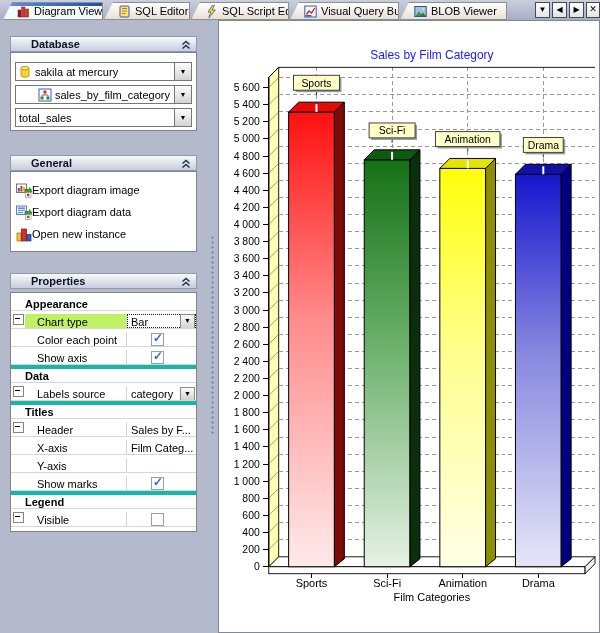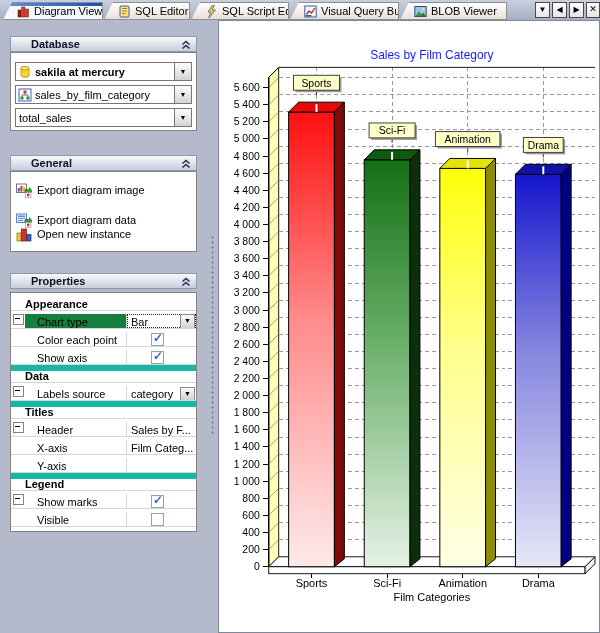--- a/index.html
+++ b/index.html
@@ -22,43 +22,43 @@
   
   .sec-header{position:absolute;left:10px;width:187px;height:16px;box-sizing:border-box;
        background:linear-gradient(#f8f9fb,#c6cddd);border:1px solid #9098ae;
        font-weight:bold;padding:1px 0 0 20px;color:#0c1220;}
   .chev{position:absolute;right:5px;top:3px;}
   .panel{position:absolute;left:10px;width:187px;background:#fff;border:1px solid #838383;
        box-sizing:border-box;}
   .combo{position:absolute;left:4px;width:177px;height:19px;border:1px solid #767676;
        background:#fff;display:flex;align-items:center;box-sizing:border-box;}
   .combo .clbl{flex:1;padding-left:3px;white-space:nowrap;overflow:hidden;}
-  .combo.bold .clbl{font-weight:bold;}
+  .combo.bold .clbl{font-weight:normal;}
   .combo .cicon{width:14px;height:14px;margin-left:2px;flex:none;}
   .cbtn{width:16px;align-self:stretch;border-left:1px solid #767676;flex:none;
        background:linear-gradient(#fdfdfd,#d3d3d3);display:flex;align-items:center;
        justify-content:center;font-size:7px;}
-  .g-item{position:absolute;left:5px;height:17px;display:flex;align-items:center;gap:5px;
+  .g-item{position:absolute;left:5px;height:17px;display:flex;align-items:center;
        white-space:nowrap;cursor:default;}
   .g-item .gicon{width:16px;height:16px;flex:none;}
   
   .pgrid{display:flex;flex-direction:column;}
   .prow{display:flex;height:18px;box-sizing:border-box;border-bottom:1px solid #d6d6d6;
        align-items:flex-end;}
-  .prow.cat{font-weight:bold;border-top:6px solid #14b8a6;}
+  .prow.cat{font-weight:bold;border-top:4px solid #14b8a6;}
   .prow.cat.first{border-top:none;}
   .gutter{width:14px;flex:none;position:relative;}
   .minusbox{position:absolute;left:2px;top:4px;width:9px;height:9px;border:1px solid #848484;
        background:#fff;}
   .minusbox::after{content:"";position:absolute;left:1px;top:3px;width:5px;height:1px;
        background:#000;}
   .catlbl{flex:1;padding-top:2px;}
   .pname{width:102px;flex:none;box-sizing:border-box;border-right:1px solid #d6d6d6;
        padding:2px 0 0 12px;white-space:nowrap;overflow:hidden;}
-  .prow.sel .pname{background:#15803d;}
+  .prow.sel .pname{background:#bef264;}
   .pval{flex:1;position:relative;padding:2px 8px 0 4px;box-sizing:border-box;
        white-space:nowrap;overflow:hidden;}
   .prow.sel .pval{outline:1px dotted #222;outline-offset:-1px;}
   .pval.center{display:flex;justify-content:center;padding-left:0;}
   .pdrop{position:absolute;right:1px;top:1px;width:15px;height:14px;box-sizing:border-box;
        background:linear-gradient(#fbfbfb,#d0d0d0);border:1px solid #8a8a8a;
        font-size:7px;text-align:center;line-height:12px;}
   .cb{width:13px;height:13px;border:1px solid #92a0b0;background:#fdfdfd;position:relative;
        box-sizing:border-box;}
   .cb.checked::after{content:"\2713";position:absolute;left:1px;top:-3px;font-size:12px;
@@ -135,21 +135,21 @@
     </div>
     <div class="panel" style="top:52px;height:79px;">
       <div class="combo bold" style="top:9px;">
         <svg class="cicon" viewBox="0 0 14 14">
           <path d="M3,3.2 v7.2 a4,1.8 0 0 0 8,0 v-7.2" fill="#ffd42a" stroke="#a98a00" stroke-width="0.8"></path>
           <ellipse cx="7" cy="3.2" rx="4" ry="1.8" fill="#ffe668" stroke="#a98a00" stroke-width="0.8"></ellipse>
         </svg>
         <span class="clbl">sakila at mercury</span>
         <span class="cbtn">▼</span>
       </div>
-      <div class="combo" style="top:32px;">
+      <div class="combo" style="top:32px;padding-left:20px;">
         <svg class="cicon" viewBox="0 0 14 14">
           <rect x="1" y="1" width="12" height="12" fill="#fff" stroke="#3a5fc0" stroke-width="1"></rect>
           <rect x="5.5" y="2.5" width="3" height="3" fill="#d03030"></rect>
           <rect x="2.5" y="8.5" width="3" height="3" fill="#2f8a2f"></rect>
           <rect x="8.5" y="8.5" width="3" height="3" fill="#2f8a2f"></rect>
           <polyline points="7,5.5 7,7 4,7 4,8.5" fill="none" stroke="#555" stroke-width="0.8"></polyline>
           <polyline points="7,7 10,7 10,8.5" fill="none" stroke="#555" stroke-width="0.8"></polyline>
         </svg>
         <span class="clbl">sales_by_film_category</span>
         <span class="cbtn">▼</span>
@@ -173,21 +173,21 @@
           <rect x="0.5" y="2" width="10" height="8.5" fill="#fff" stroke="#555" stroke-width="0.8"></rect>
           <rect x="1.8" y="6" width="2" height="3.6" fill="#3a5fc0"></rect>
           <rect x="4.4" y="4" width="2" height="5.6" fill="#d03030"></rect>
           <rect x="7" y="5" width="2" height="4.6" fill="#e8c020"></rect>
           <polygon points="9,7.5 13.5,7.5 13.5,5.5 16,9 13.5,12.5 13.5,10.5 9,10.5" fill="#2fa82f" stroke="#116011" stroke-width="0.6"></polygon>
           <rect x="9.5" y="10.5" width="5.5" height="5" fill="#fff" stroke="#888" stroke-width="0.6"></rect>
           <circle cx="12.2" cy="13" r="1.4" fill="#d03030"></circle>
         </svg>
         <span>Export diagram image</span>
       </div>
-      <div class="g-item" style="top:39px;">
+      <div class="g-item" style="top:31px;">
         <svg class="gicon" viewBox="0 0 16 16">
           <rect x="0.5" y="2" width="10" height="8.5" fill="#eaf2ff" stroke="#3a5fc0" stroke-width="0.8"></rect>
           <rect x="2" y="3.6" width="7" height="1.1" fill="#3a5fc0"></rect>
           <rect x="2" y="5.8" width="7" height="1.1" fill="#6a8fd8"></rect>
           <rect x="2" y="8" width="5" height="1.1" fill="#6a8fd8"></rect>
           <polygon points="9,7.5 13.5,7.5 13.5,5.5 16,9 13.5,12.5 13.5,10.5 9,10.5" fill="#2fa82f" stroke="#116011" stroke-width="0.6"></polygon>
           <rect x="9.5" y="10.5" width="5.5" height="5" fill="#fff" stroke="#888" stroke-width="0.6"></rect>
           <circle cx="12.2" cy="13" r="1.4" fill="#d03030"></circle>
         </svg>
         <span>Export diagram data</span>
@@ -266,32 +266,32 @@
       <div class="prow">
         <span class="gutter"></span>
         <span class="pname">X-axis</span>
         <span class="pval">Film Categ...</span>
       </div>
       <div class="prow">
         <span class="gutter"></span>
         <span class="pname">Y-axis</span>
         <span class="pval"></span>
       </div>
+      <div class="prow">
+        <span class="gutter"></span>
+        <span class="pname">Show marks</span>
+        <span class="pval center">
+          <span class="cb checked"></span>
+        </span>
+      </div>
       <div class="prow cat">
         <span class="gutter">
             <span class="minusbox"></span>
           </span>
         <span class="catlbl">Legend</span>
-      </div>
-      <div class="prow">
-        <span class="gutter"></span>
-        <span class="pname">Show marks</span>
-        <span class="pval center">
-          <span class="cb checked"></span>
-        </span>
       </div>
       <div class="prow">
         <span class="gutter"></span>
         <span class="pname">Visible</span>
         <span class="pval center">
           <span class="cb"></span>
         </span>
       </div>
     </div>
   </div>

